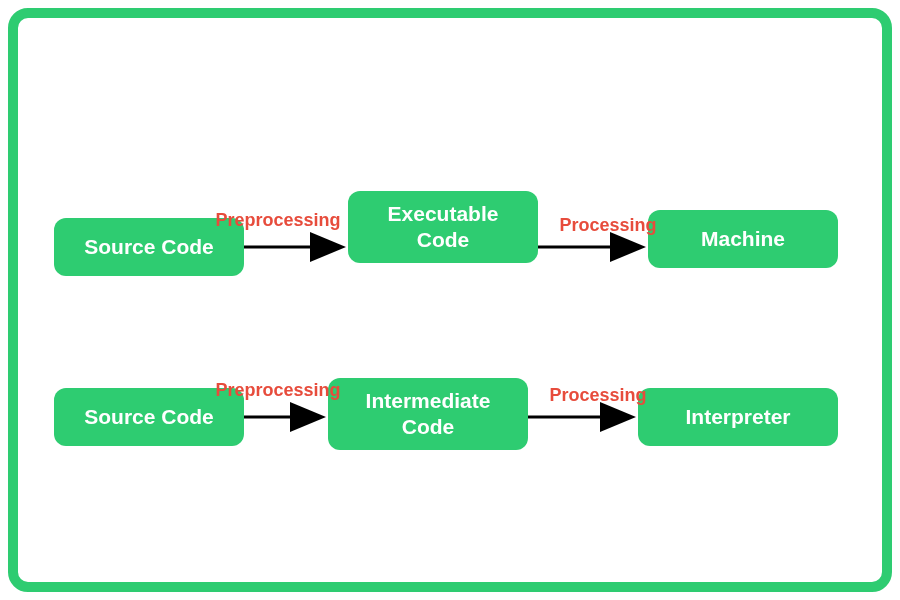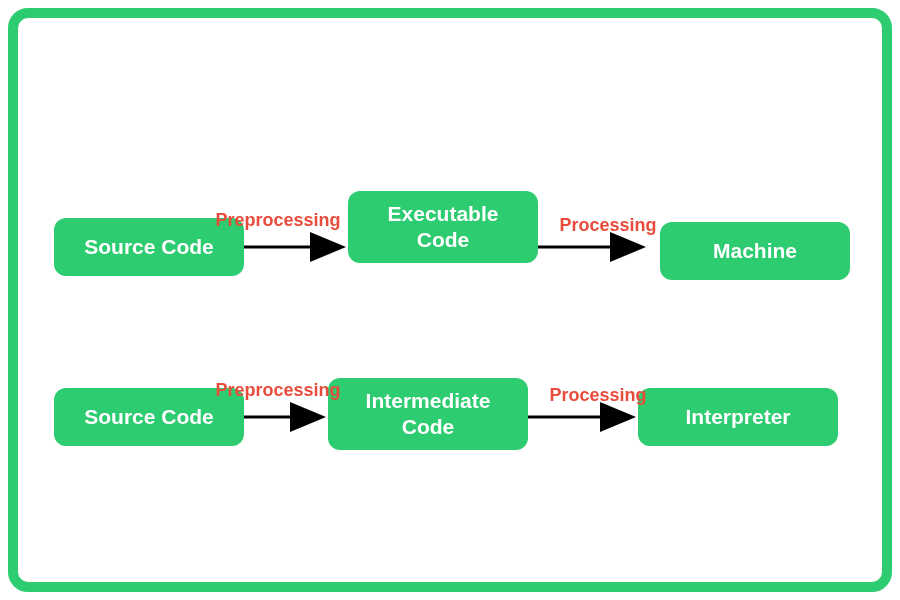--- a/index.html
+++ b/index.html
@@ -56,21 +56,21 @@
     }
   </style>
 </head>
 <body>
 
 <div class="frame">
 
 
   <div class="box" style="left:36px; top:200px; width:190px; height:58px;">Source Code</div>
   <div class="box" style="left:330px; top:173px; width:190px; height:72px;">Executable Code</div>
-  <div class="box" style="left:630px; top:204px; width:190px; height:58px;margin-left:12px;">Machine</div>
+  <div class="box" style="left:630px; top:192px; width:190px; height:58px;">Machine</div>
 
   <div class="edge-label" style="left:180px; top:155px; width:160px;">Preprocessing</div>
   <div class="edge-label" style="left:530px; top:160px; width:120px;">Processing</div>
 
   <div class="box" style="left:36px; top:370px; width:190px; height:58px;">Source Code</div>
   <div class="box" style="left:620px; top:370px; width:200px; height:58px;">Interpreter</div>
   <div class="box" style="left:310px; top:360px; width:200px; height:72px;">Intermediate Code</div>
 
   <div class="edge-label" style="left:180px; top:325px; width:160px;">Preprocessing</div>
   <div class="edge-label" style="left:520px; top:330px; width:120px;">Processing</div>

